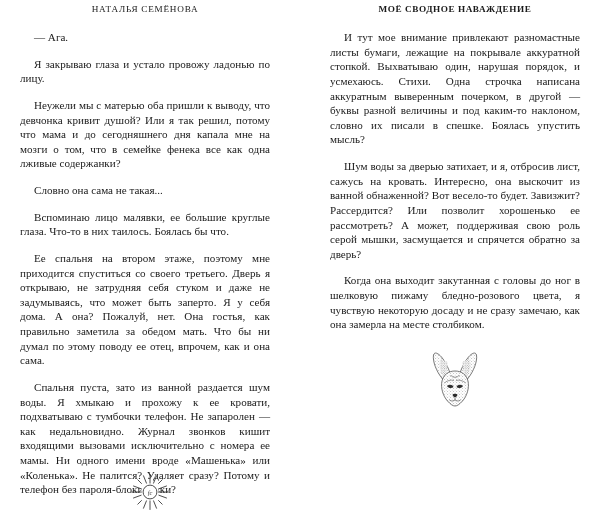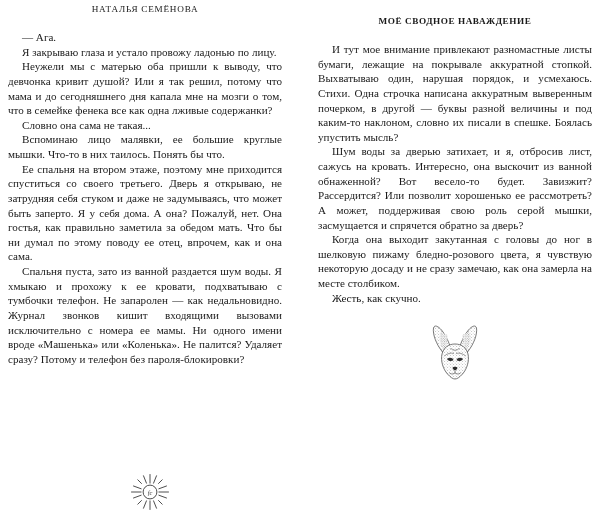--- a/index.html
+++ b/index.html
@@ -25,41 +25,41 @@
     width: 300px;
     height: 520px;
     position: relative;
     box-sizing: border-box;
     background: #ffffff;
   }
   .page-left {
     padding: 0 18px 0 8px;
   }
   .page-right {
-    padding: 12px 8px 0 18px;
+    padding: 0 8px 0 18px;
   }
   .running-head {
     text-align: center;
     font-size: 9.2px;
     letter-spacing: 0.75px;
     font-variant: normal;
     text-transform: uppercase;
     color: #1a1a1a;
     padding-top: 4px;
     margin: 0 0 16px 0;
     font-weight: 400;
     white-space: nowrap;
   }
   .running-head.bold {
     font-weight: 700;
     letter-spacing: 0.55px;
     font-size: 9.2px;
   }
   .body-text p {
-    margin: 0;
+    margin: 12px;
     text-align: justify;
     text-justify: inter-word;
     font-size: 11.1px;
     line-height: 14.62px;
     text-indent: 14px;
     hyphens: manual;
     -webkit-hyphens: manual;
   }
   .body-text p.last-line-left {
     text-align-last: left;
@@ -88,21 +88,21 @@
 <div class="spread">
 
   <div class="page page-left">
     <div class="running-head">НАТАЛЬЯ СЕМЁНОВА</div>
 
     <div class="body-text">
       <p class="last-line-left">— Ага.</p>
       <p class="last-line-left">Я закрываю глаза и устало провожу ладонью по лицу.</p>
       <p class="last-line-left">Неужели мы с матерью оба пришли к выводу, что девчонка кривит душой? Или я так решил, потому что мама и до сегодняшнего дня капала мне на мозги о том, что в семейке фенека все как одна лживые содержанки?</p>
       <p class="last-line-left">Словно она сама не такая...</p>
-      <p class="last-line-left">Вспоминаю лицо малявки, ее большие круглые мышки. Что-то в них таилось. Понять бы что.</p>
+      <p class="last-line-left">Вспоминаю лицо малявки, ее большие круглые глаза. Что-то в них таилось. Боялась бы что.</p>
       <p class="last-line-left">Ее спальня на втором этаже, поэтому мне приходится спуститься со своего третьего. Дверь я открываю, не затрудняя себя стуком и даже не задумываясь, что может быть заперто. Я у себя дома. А она? Пожалуй, нет. Она гостья, как правильно заметила за обедом мать. Что бы ни думал по этому поводу ее отец, впрочем, как и она сама.</p>
       <p class="last-line-left">Спальня пуста, зато из ванной раздается шум воды. Я хмыкаю и прохожу к ее кровати, подхватываю с тумбочки телефон. Не запаролен — как недальновидно. Журнал звонков кишит входящими вызовами исключительно с номера ее мамы. Ни одного имени вроде «Машенька» или «Коленька». Не палится? Удаляет сразу? Потому и телефон без пароля-блокировки?</p>
     </div>
 
     <div class="ornament-sun">
       <svg width="56" height="40" viewBox="0 0 56 40" aria-hidden="true">
         <g stroke="#3a3a3a" stroke-width="0.9" fill="none" stroke-linecap="round">
           <circle cx="28" cy="20" r="7.2"></circle>
           <line x1="28" y1="20" x2="28" y2="2.5"></line>
           <line x1="28" y1="20" x2="34.5" y2="3.8"></line>
@@ -128,21 +128,20 @@
     </div>
   </div>
 
   <div class="page page-right">
     <div class="running-head bold">МОЁ СВОДНОЕ НАВАЖДЕНИЕ</div>
 
     <div class="body-text">
       <p class="last-line-left">И тут мое внимание привлекают разномастные листы бумаги, лежащие на покрывале аккуратной стопкой. Выхватываю один, нарушая порядок, и усмехаюсь. Стихи. Одна строчка написана аккуратным выверенным почерком, в другой — буквы разной величины и под каким-то наклоном, словно их писали в спешке. Боялась упустить мысль?</p>
       <p class="last-line-left">Шум воды за дверью затихает, и я, отбросив лист, сажусь на кровать. Интересно, она выскочит из ванной обнаженной? Вот весело-то будет. Завизжит? Рассердится? Или позволит хорошенько ее рассмотреть? А может, поддерживая свою роль серой мышки, засмущается и спрячется обратно за дверь?</p>
       <p class="last-line-left">Когда она выходит закутанная с головы до ног в шелковую пижаму бледно-розового цвета, я чувствую некоторую досаду и не сразу замечаю, как она замерла на месте столбиком.</p>
-      <p class="last-line-left">Жесть, как скучно.</p>
     </div>
 
     <svg class="ornament-fox" viewBox="0 0 70 70" aria-hidden="true">
       <defs>
         <pattern id="stipple" width="3" height="3" patternUnits="userSpaceOnUse">
           <rect width="3" height="3" fill="#ffffff"></rect>
           <circle cx="0.7" cy="0.7" r="0.42" fill="#6f6f6f"></circle>
           <circle cx="2.1" cy="2.1" r="0.38" fill="#8a8a8a"></circle>
         </pattern>
         <pattern id="stippleDark" width="2.4" height="2.4" patternUnits="userSpaceOnUse">

